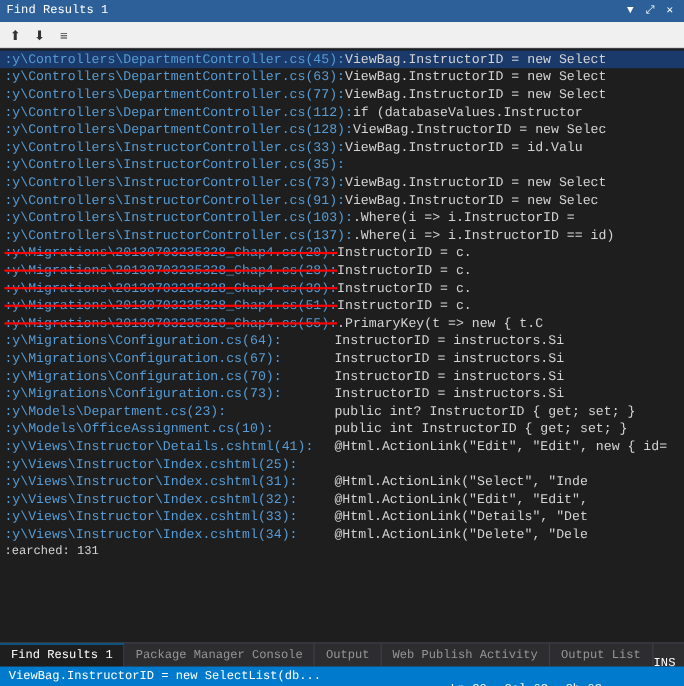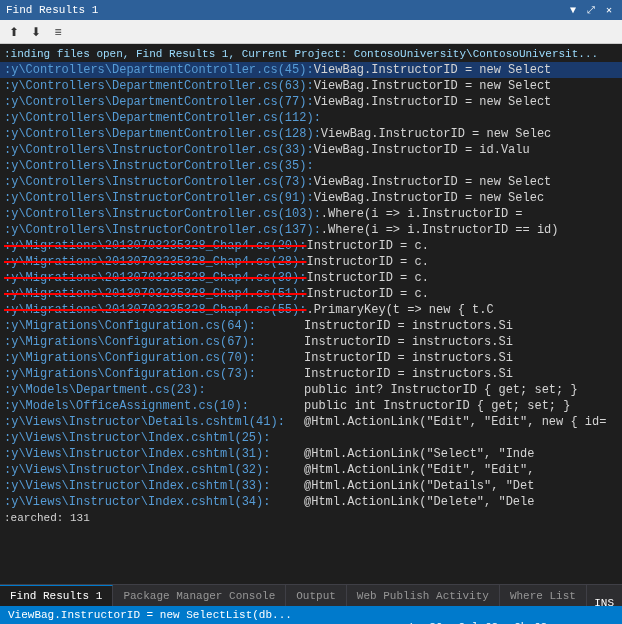--- a/index.html
+++ b/index.html
@@ -203,36 +203,36 @@
 </div>
 
 <div class="toolbar">
   <button class="toolbar-btn" title="Previous Result">⬆</button>
   <button class="toolbar-btn" title="Next Result">⬇</button>
   <button class="toolbar-btn" title="Clear">≡</button>
 </div>
 
 <div class="main-content">
   <div class="results-area" id="results-container">
-    <div class="info-line" id="info-line">  :inding files open, Find Results 1, Current Project: ContosoUniversity\ContosoUniversit...</div>
 
   <div class="result-line highlighted">
         <span class="file-part">  :y\Controllers\DepartmentController.cs(45):</span>
         <span class="code-part">    ViewBag.InstructorID = new Select</span>
       </div>
       <div class="result-line">
         <span class="file-part">  :y\Controllers\DepartmentController.cs(63):</span>
         <span class="code-part">    ViewBag.InstructorID = new Select</span>
       </div>
       <div class="result-line">
         <span class="file-part">  :y\Controllers\DepartmentController.cs(77):</span>
         <span class="code-part">    ViewBag.InstructorID = new Select</span>
       </div>
       <div class="result-line">
         <span class="file-part">  :y\Controllers\DepartmentController.cs(112):</span>
+        <span class="code-part">      if (databaseValues.Instructor</span>
       </div>
       <div class="result-line">
         <span class="file-part">  :y\Controllers\DepartmentController.cs(128):</span>
         <span class="code-part">    ViewBag.InstructorID = new Selec</span>
       </div>
       <div class="result-line">
         <span class="file-part">  :y\Controllers\InstructorController.cs(33):</span>
         <span class="code-part">    ViewBag.InstructorID = id.Valu</span>
       </div>
       <div class="result-line">
@@ -323,21 +323,21 @@
       </div>
       <div class="searched-line">  :earched: 131</div>
     </div>
 </div>
 
 <div class="tab-bar" id="tab-bar">
     <div class="tab-item active">Find Results 1</div>
     <div class="tab-item">Package Manager Console</div>
     <div class="tab-item">Output</div>
     <div class="tab-item">Web Publish Activity</div>
-    <div class="tab-item">Where List</div>
+    <div class="tab-item">Output List</div>
   </div>
 
 <div class="status-bar">
   <span class="status-text">ViewBag.InstructorID = new SelectList(db...</span>
   <div class="status-positions">
     <span class="status-pos">Ln 30</span>
     <span class="status-pos">Col 62</span>
     <span class="status-pos">Ch 62</span>
     <span class="status-ins">INS</span>
   </div>

